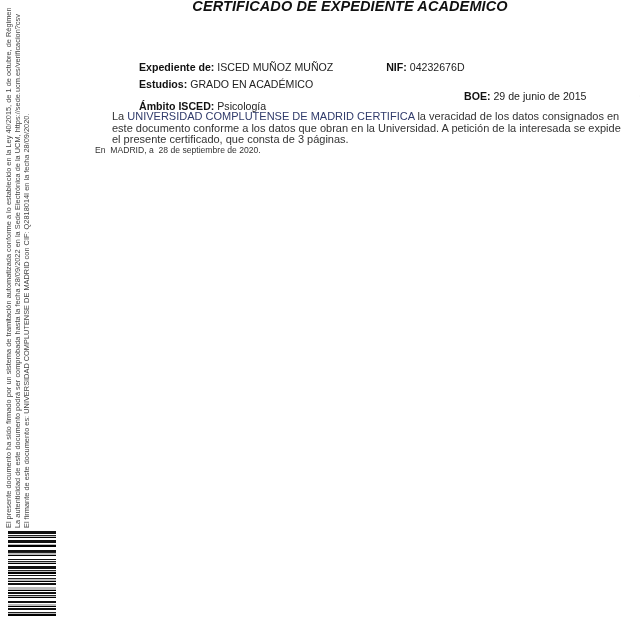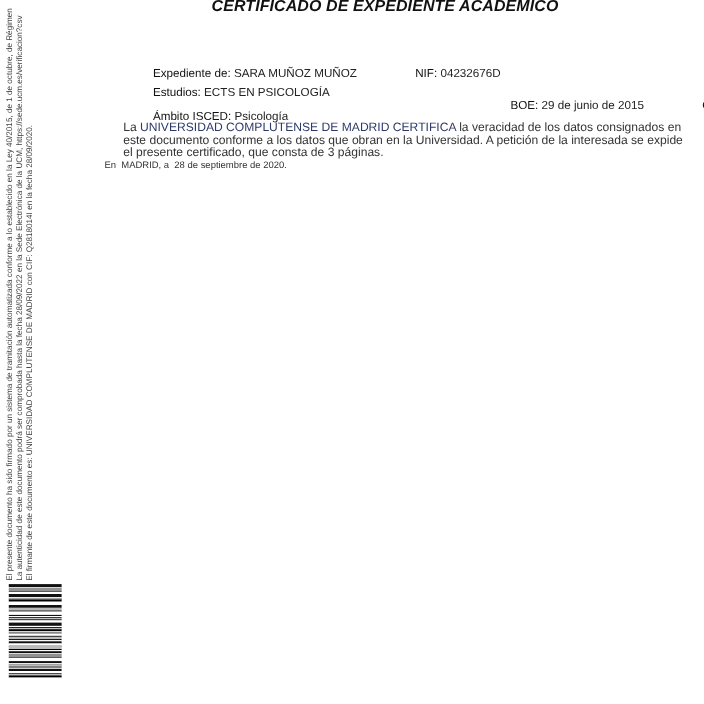--- a/index.html
+++ b/index.html
@@ -5,21 +5,21 @@
   html, body { margin:0; padding:0; }
   body {
     width:640px; height:640px; background:#ffffff; position:relative; overflow:hidden;
     font-family:"Liberation Sans", "DejaVu Sans", sans-serif; color:#1a1a1a;
   }
   .title {
     position:absolute; left:0; top:-2px; width:100%; text-align:center; padding-left:60px; box-sizing:border-box;
     font-size:14.5px; font-weight:bold; font-style:italic; color:#111; letter-spacing:0.1px;
   }
   .row { position:absolute; font-size:10.6px; white-space:nowrap; color:#222; }
-  .row b { font-weight:normal; color:#111;padding-left:44px; }
+  .row b { font-weight:bold; color:#111;padding-left:44px; }
   .gap { display:inline-block; width:6px; }
   .para {
     position:absolute; left:112px; top:111px; width:512px; font-size:11px; line-height:11.5px; color:#333;
   }
   .para .uni { color:#2f3a6a; }
   .place { position:absolute; left:95px; top:145px; font-size:8.6px; color:#333; white-space:pre; }
   .side {
     position:absolute; left:0; top:0; width:60px; height:530px;
   }
   .side-line {
@@ -29,28 +29,28 @@
   .barcode { position:absolute; left:8px; top:531px; width:48px; height:109px; }
   .barcode div { width:48px; }
 </style>
 </head>
 <body>
 
 <div class="title">CERTIFICADO DE EXPEDIENTE ACADÉMICO</div>
 
 <div class="row" style="left:95px; top:61px;">
   <b>Expediente de:</b>
-  <span>SARA MUÑOZ MUÑOZ</span><span class="gap"></span>
+  <span>ISCED MUÑOZ MUÑOZ</span><span class="gap"></span>
   <b>NIF:</b>
   <span>04232676D</span>
 </div>
 
 <div class="row" style="left:95px; top:78px;">
   <b>Estudios:</b>
-  <span>ECTS EN PSICOLOGÍA</span>
+  <span>GRADO EN ACADÉMICO</span>
 </div>
 
 <div class="row" style="left:95px; top:100px;">
   <b>Ámbito ISCED:</b>
   <span>Psicología</span>
 </div>
 
 <div class="row" style="left:420px; top:90px;">
   <b>BOE:</b>
   <span>29 de junio de 2015</span><span class="gap"></span>

